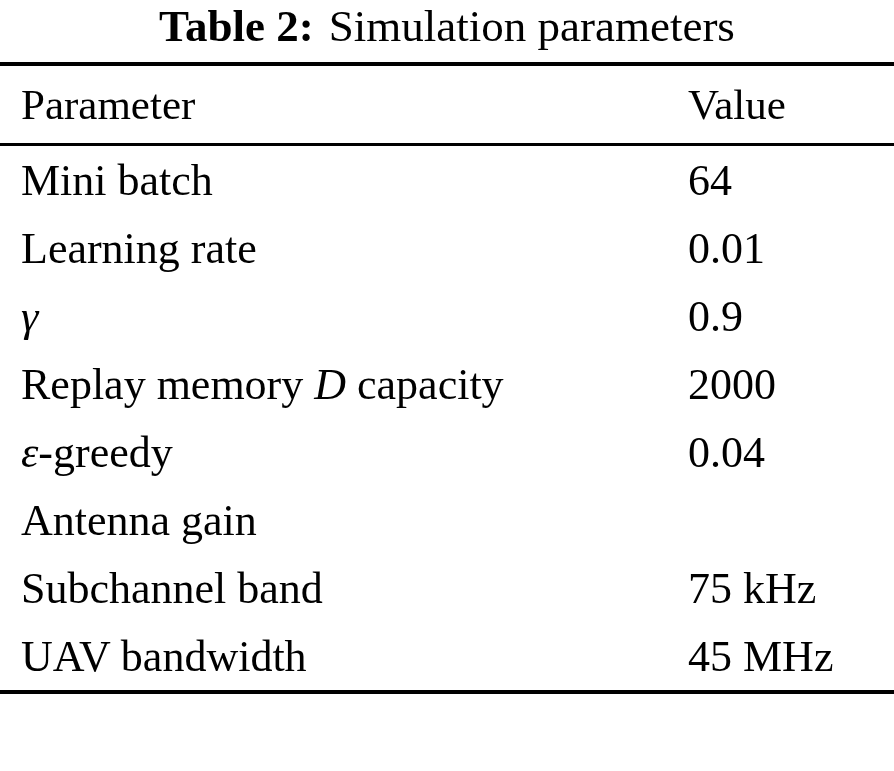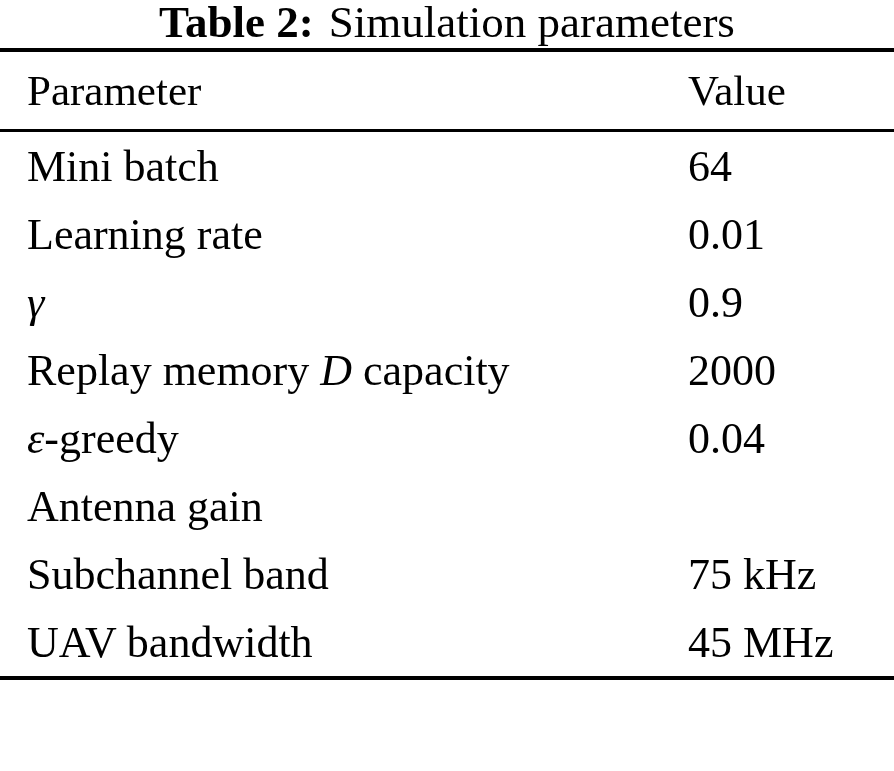--- a/index.html
+++ b/index.html
@@ -6,45 +6,45 @@
   .page {
     position: relative;
     width: 894px;
     height: 771px;
     background: #ffffff;
     color: #000000;
     font-family: "Liberation Serif", serif;
     overflow: hidden;
   }
   .caption {
-    height: 48px;
+    height: 62px;
     display: flex;
     justify-content: center;
-    align-items: flex-end;
+    align-items: flex-start;
     font-size: 45px;
     white-space: nowrap;
   }
   .caption .bold { font-weight: bold; margin-right: 15px; }
   .rule { width: 100%; background: #000000; }
   .rule-top { height: 4px; }
   .rule-mid { height: 3px; }
   .rule-bottom { height: 4px; }
   .header-row {
     height: 77px;
     display: flex;
     align-items: center;
     font-size: 43px;
   }
   .row {
     height: 68px;
     display: flex;
     align-items: center;
     font-size: 44px;
   }
-  .cell.param { flex: 1 1 auto; padding-left: 27px; white-space: nowrap; }
+  .cell.param { flex: 1 1 auto; padding-left: 21px; white-space: nowrap; }
   .cell.value { width: 206px; flex: 0 0 206px; white-space: nowrap; }
   .ital { font-style: italic; }
 </style>
 </head>
 <body>
 
 <div class="page">
 
   <div class="caption">
     <span class="bold">Table 2:</span>

